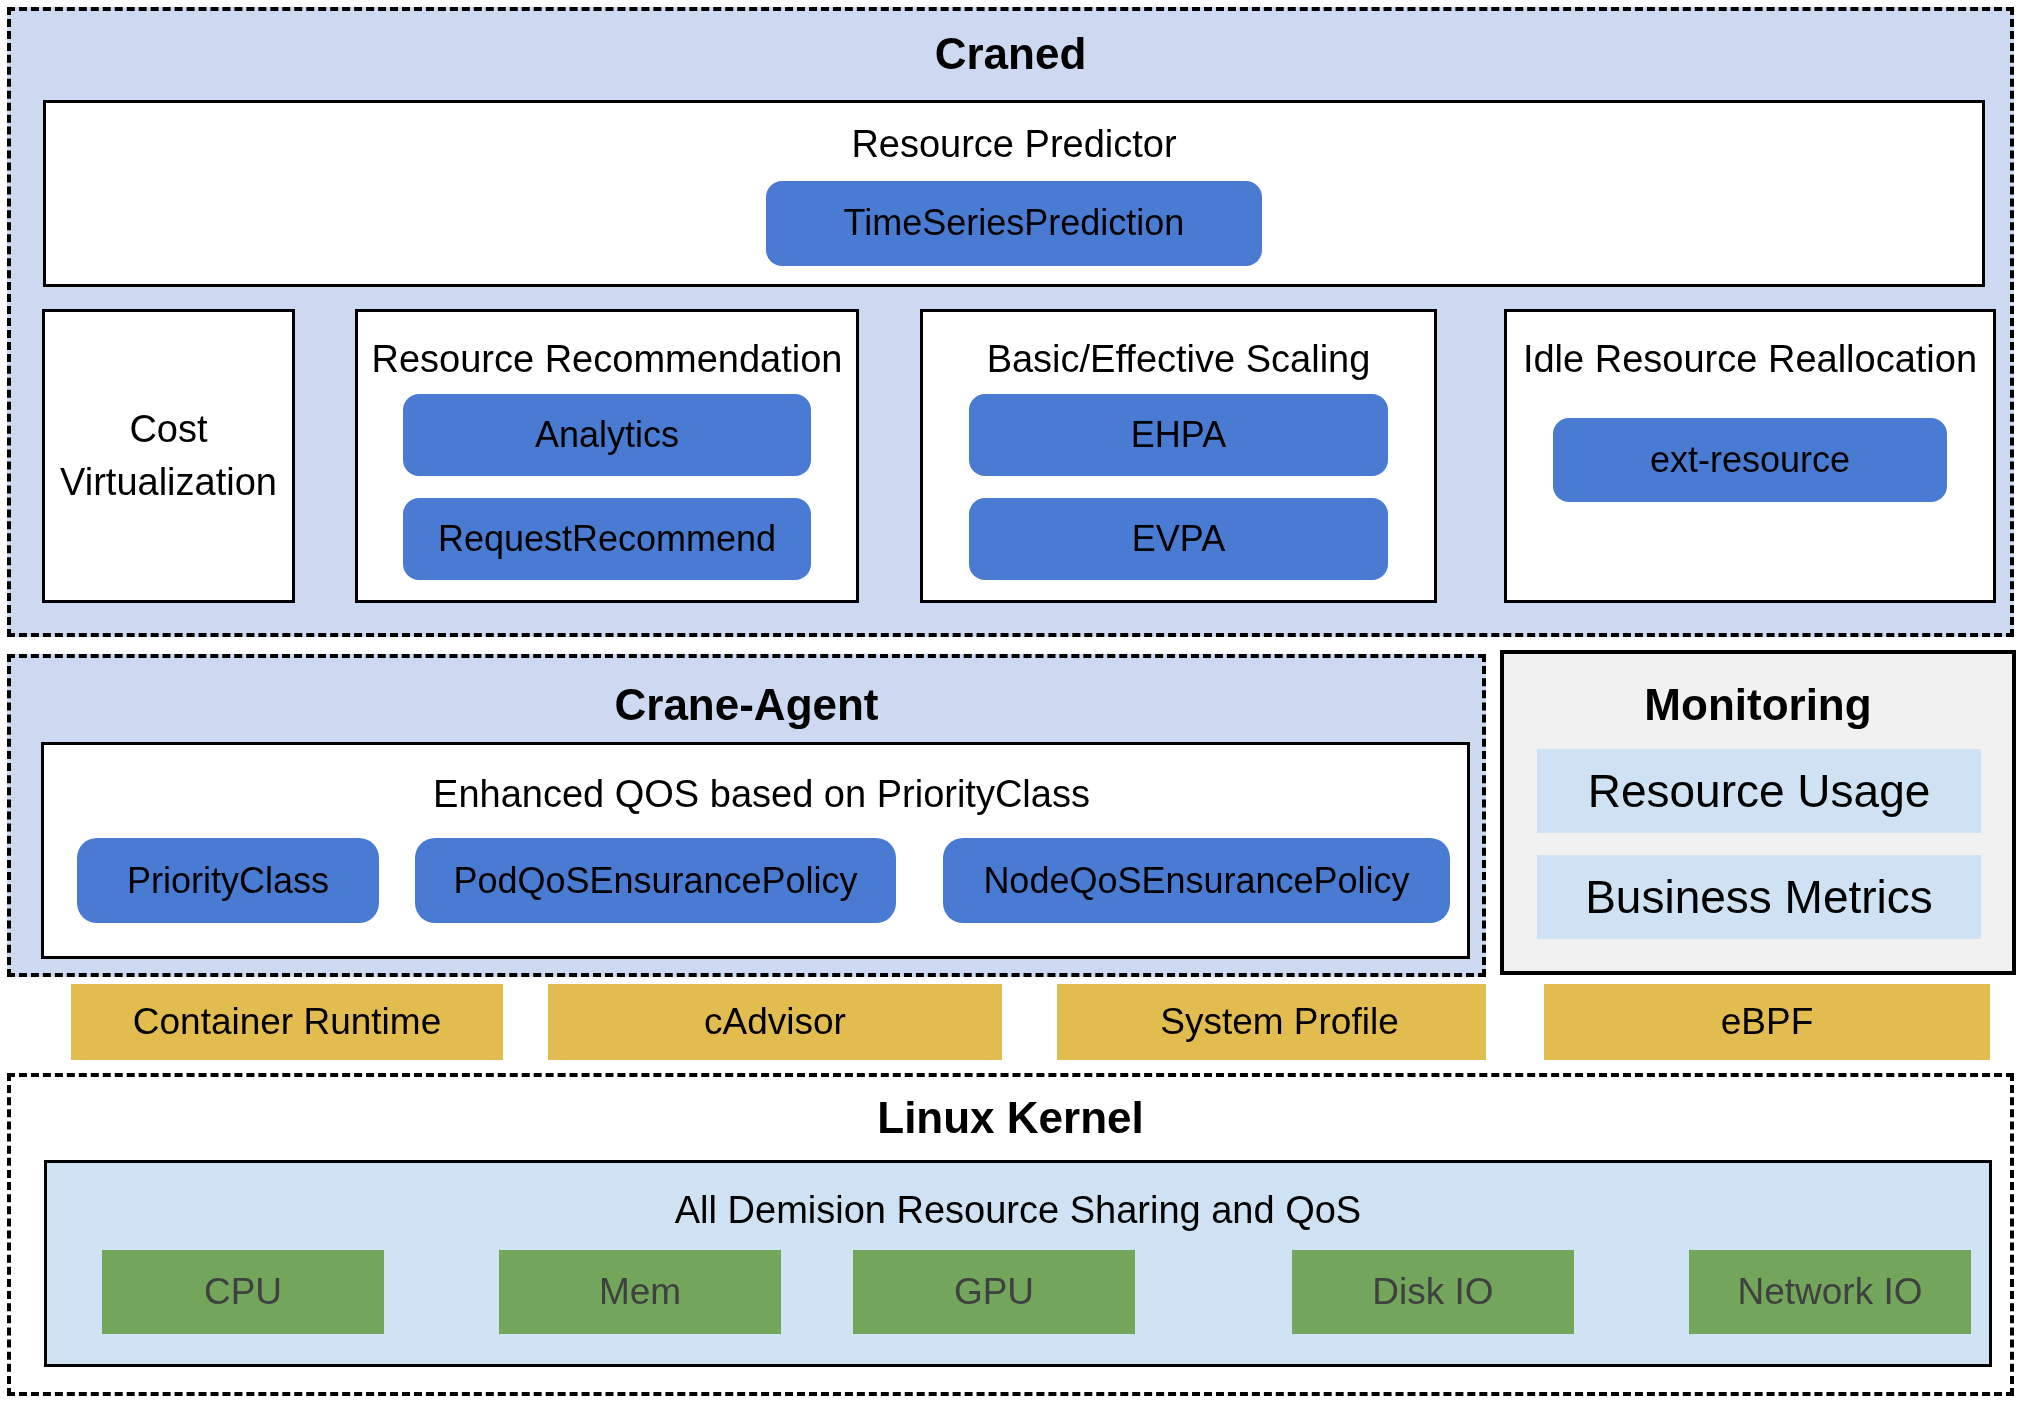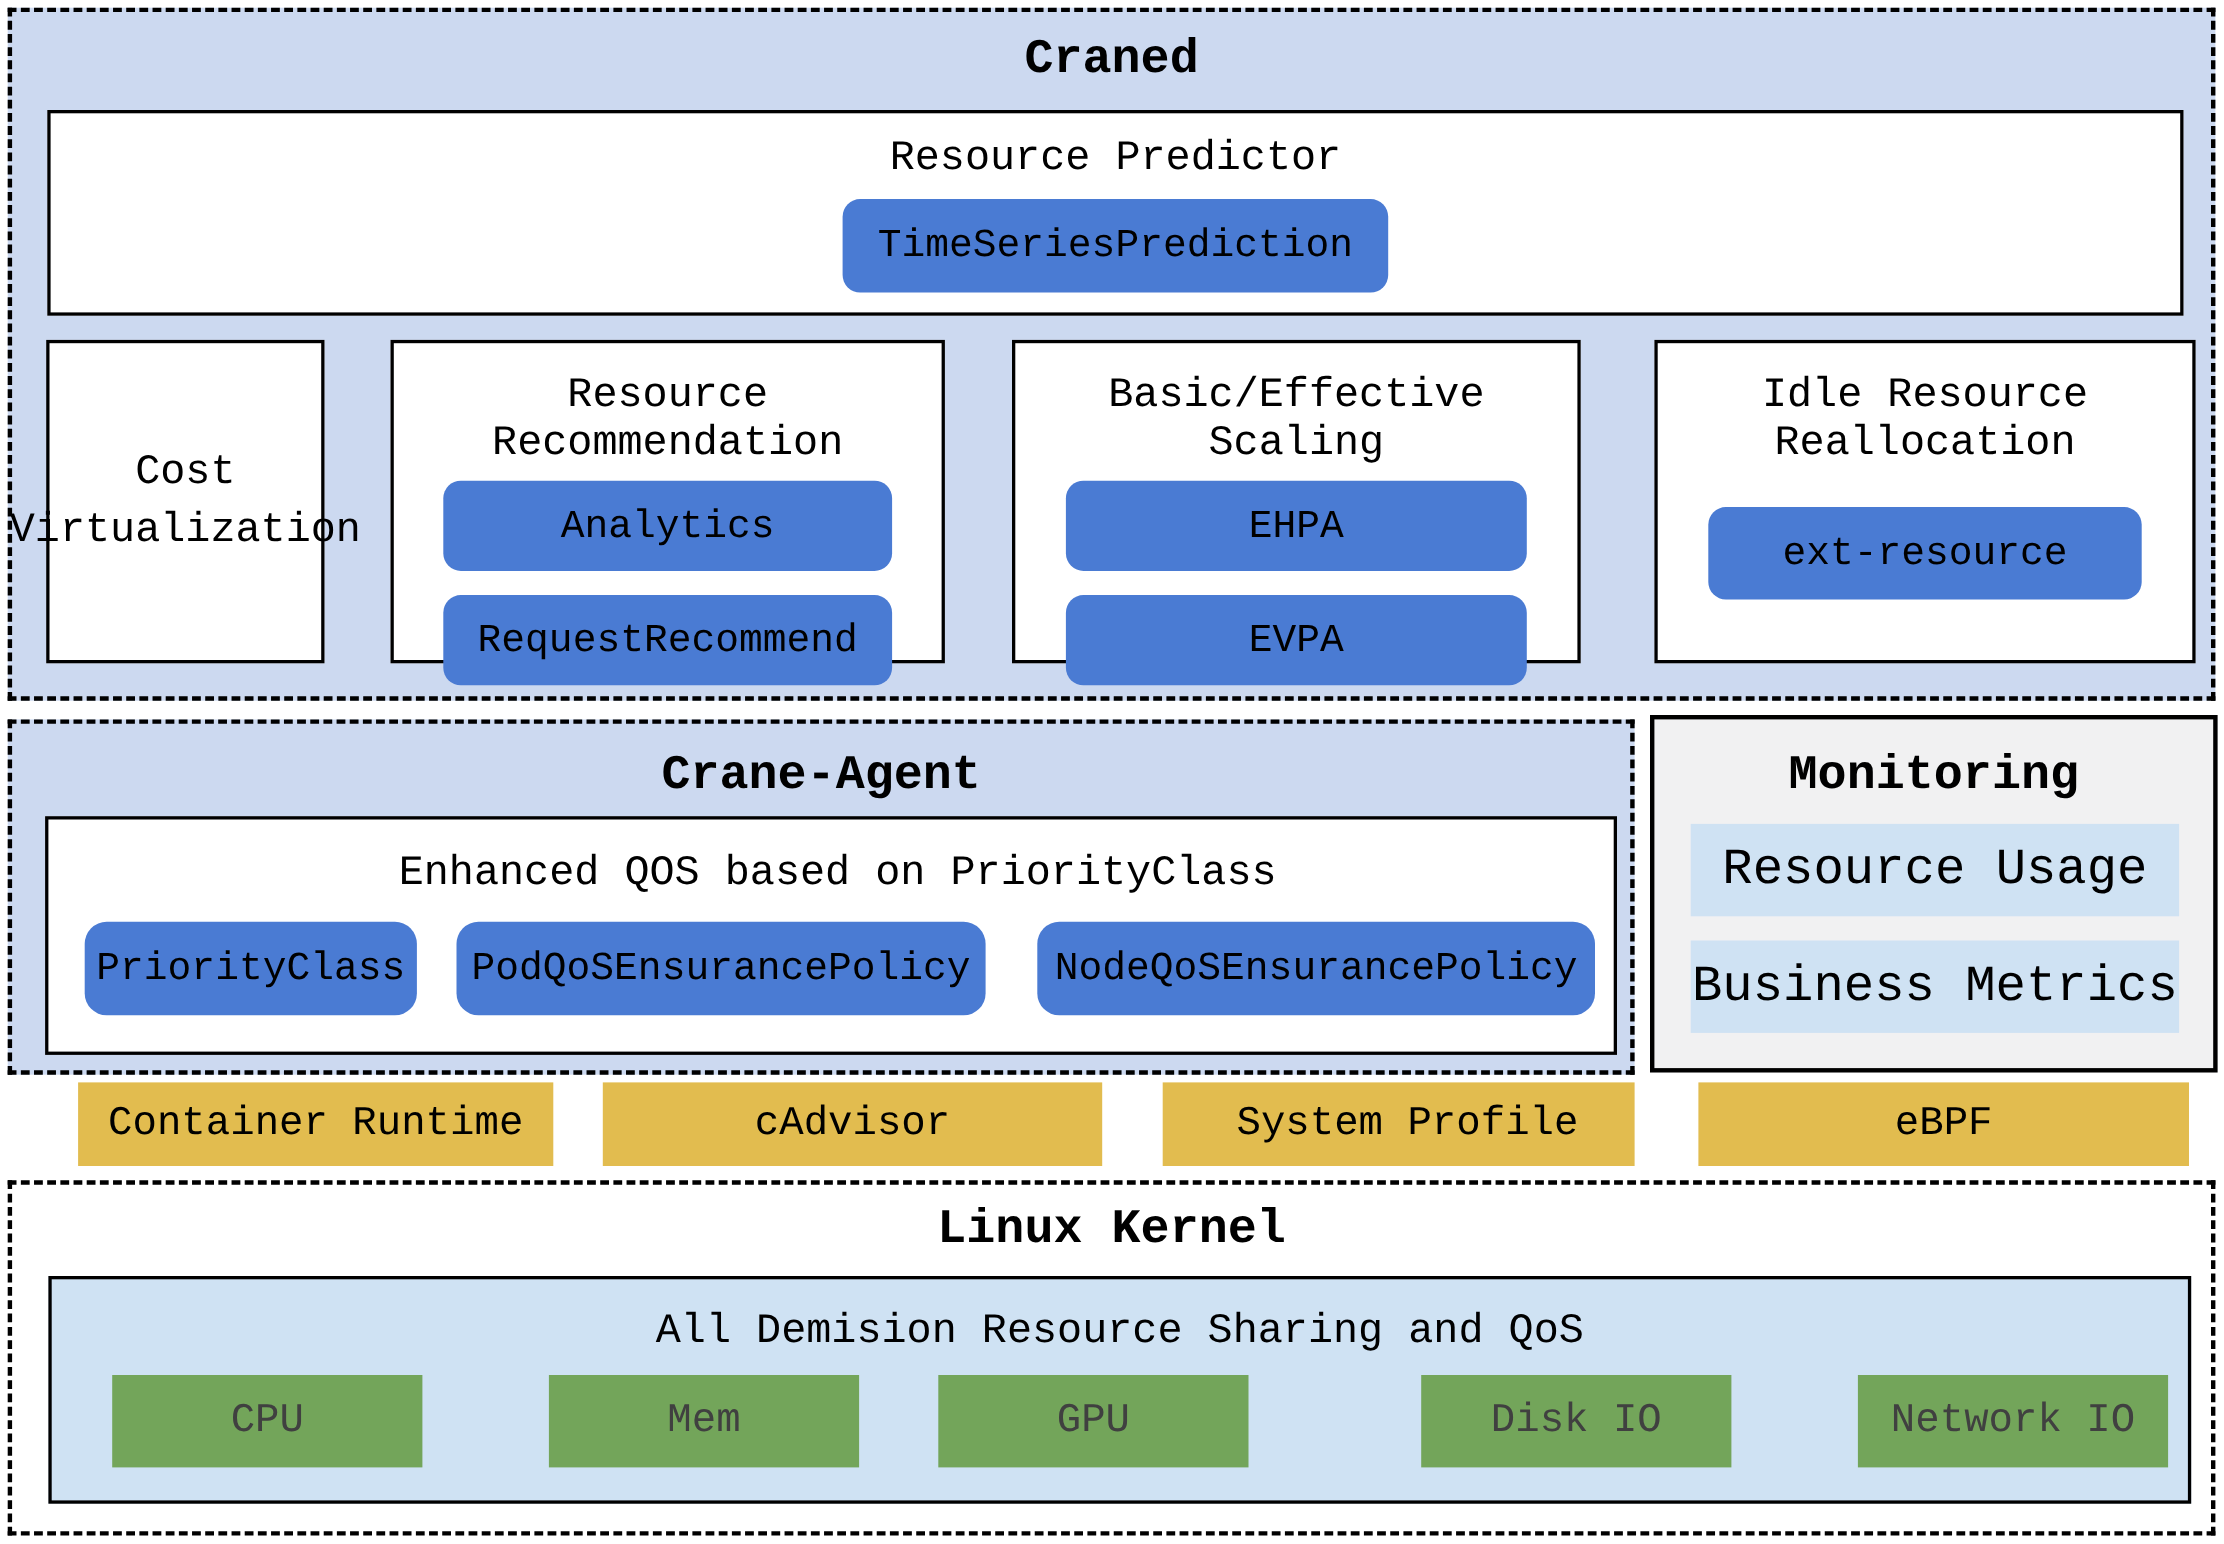--- a/index.html
+++ b/index.html
@@ -2,21 +2,21 @@
 <html style="--section-bg: #ccd9f0; --inner-blue: #cfe2f3; --chip-blue: #4a7bd3; --bar-yellow: #e2bc4f; --box-green: #73a55a; --monitoring-bg: #f1f1f2;"><head>
 <meta charset="utf-8">
 <style>
   html,body { margin:0; padding:0; background:#ffffff; }
   * { box-sizing:border-box; }
 
   .canvas {
     position:relative;
     width:2022px; height:1404px;
     background:#ffffff;
-    font-family:Liberation Mono, monospace;
+    font-family:Liberation Sans, sans-serif;
     color:#000;
     overflow:hidden;
   }
 
   
   .dashed-section {
     position:absolute;
     border:4px dashed #000;
   }
   .blue-bg  { background:var(--section-bg,#ccd9f0); }

